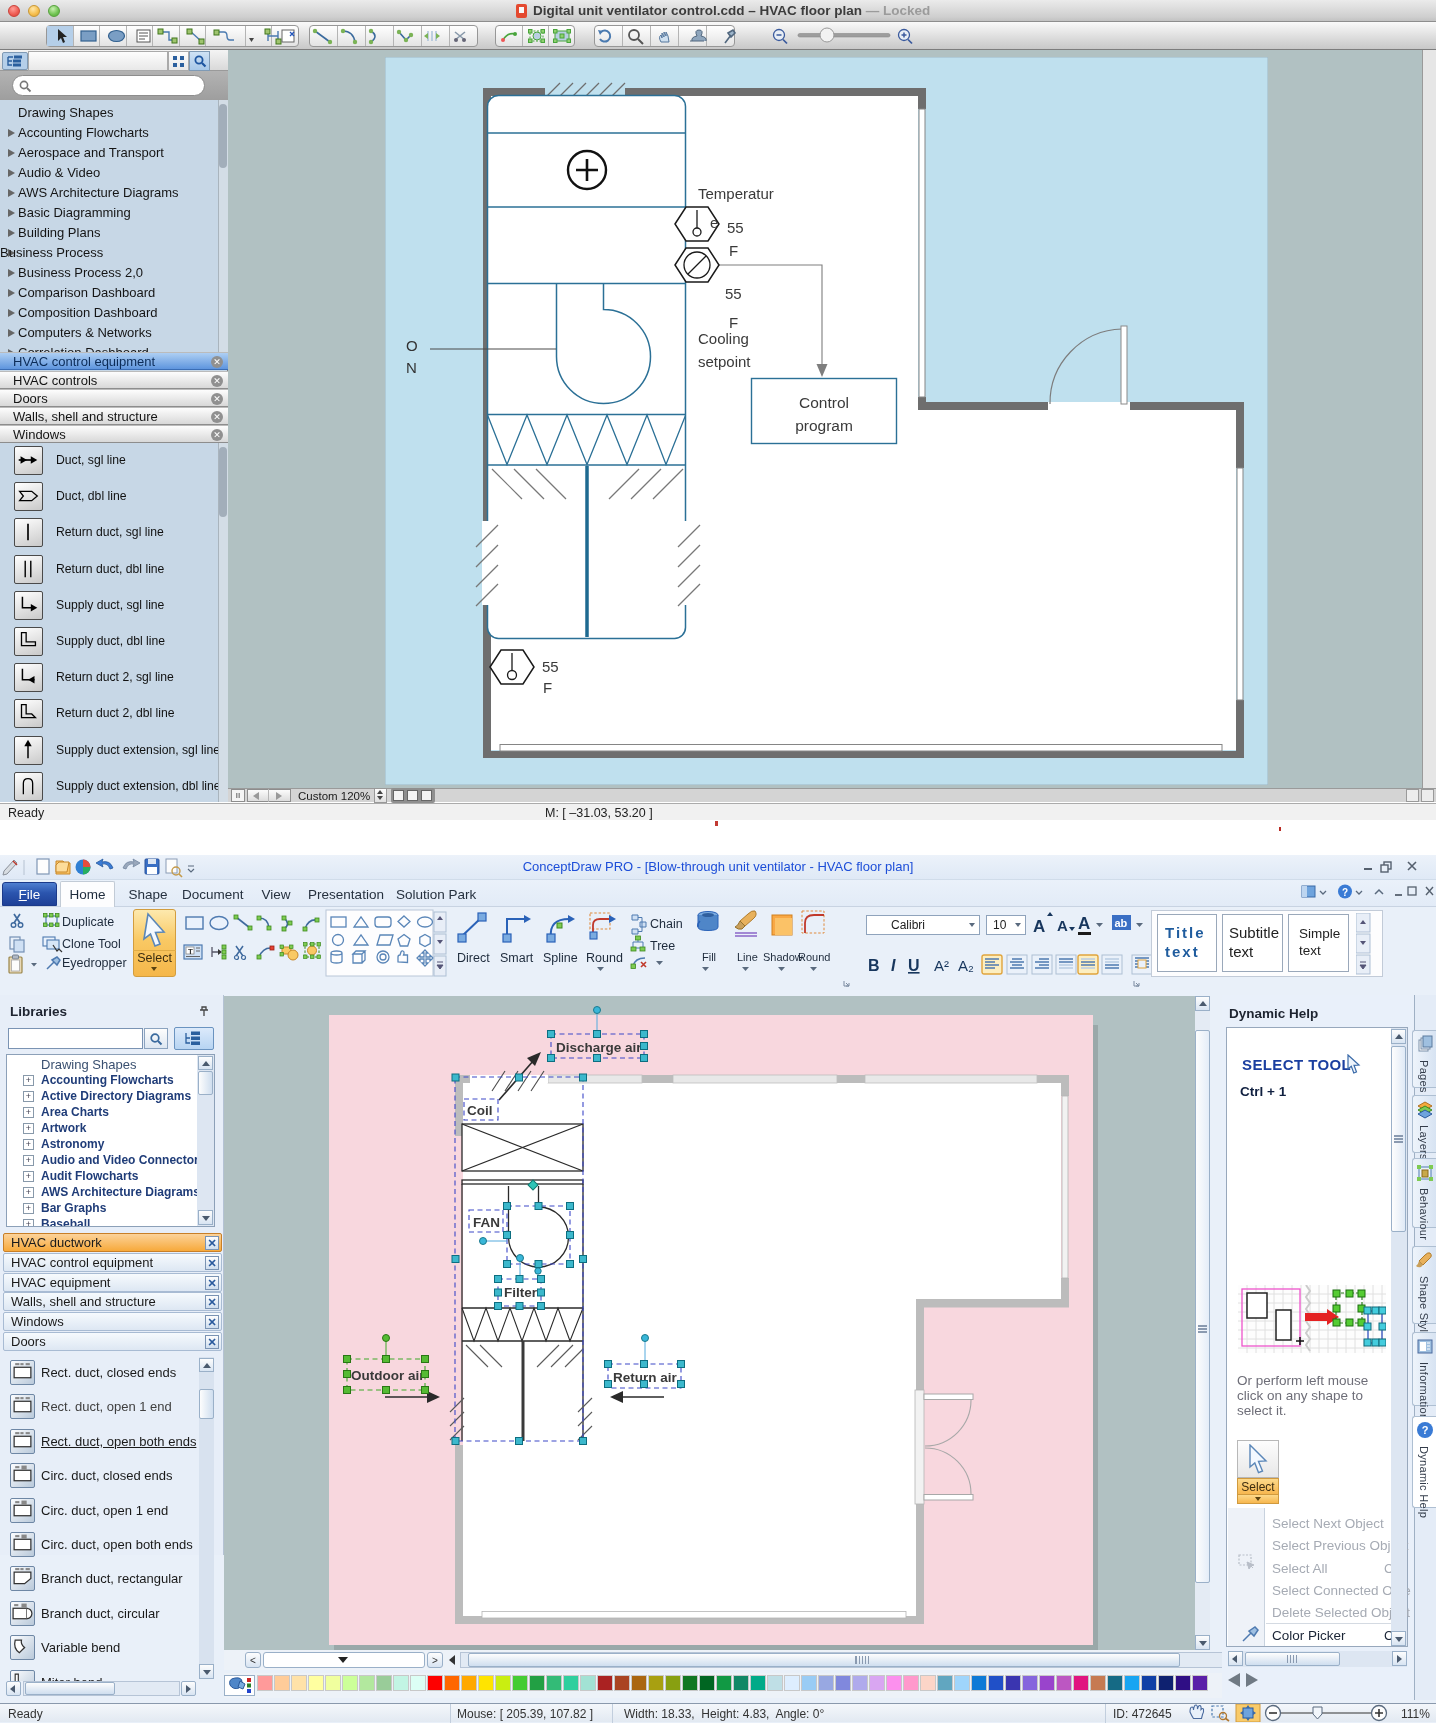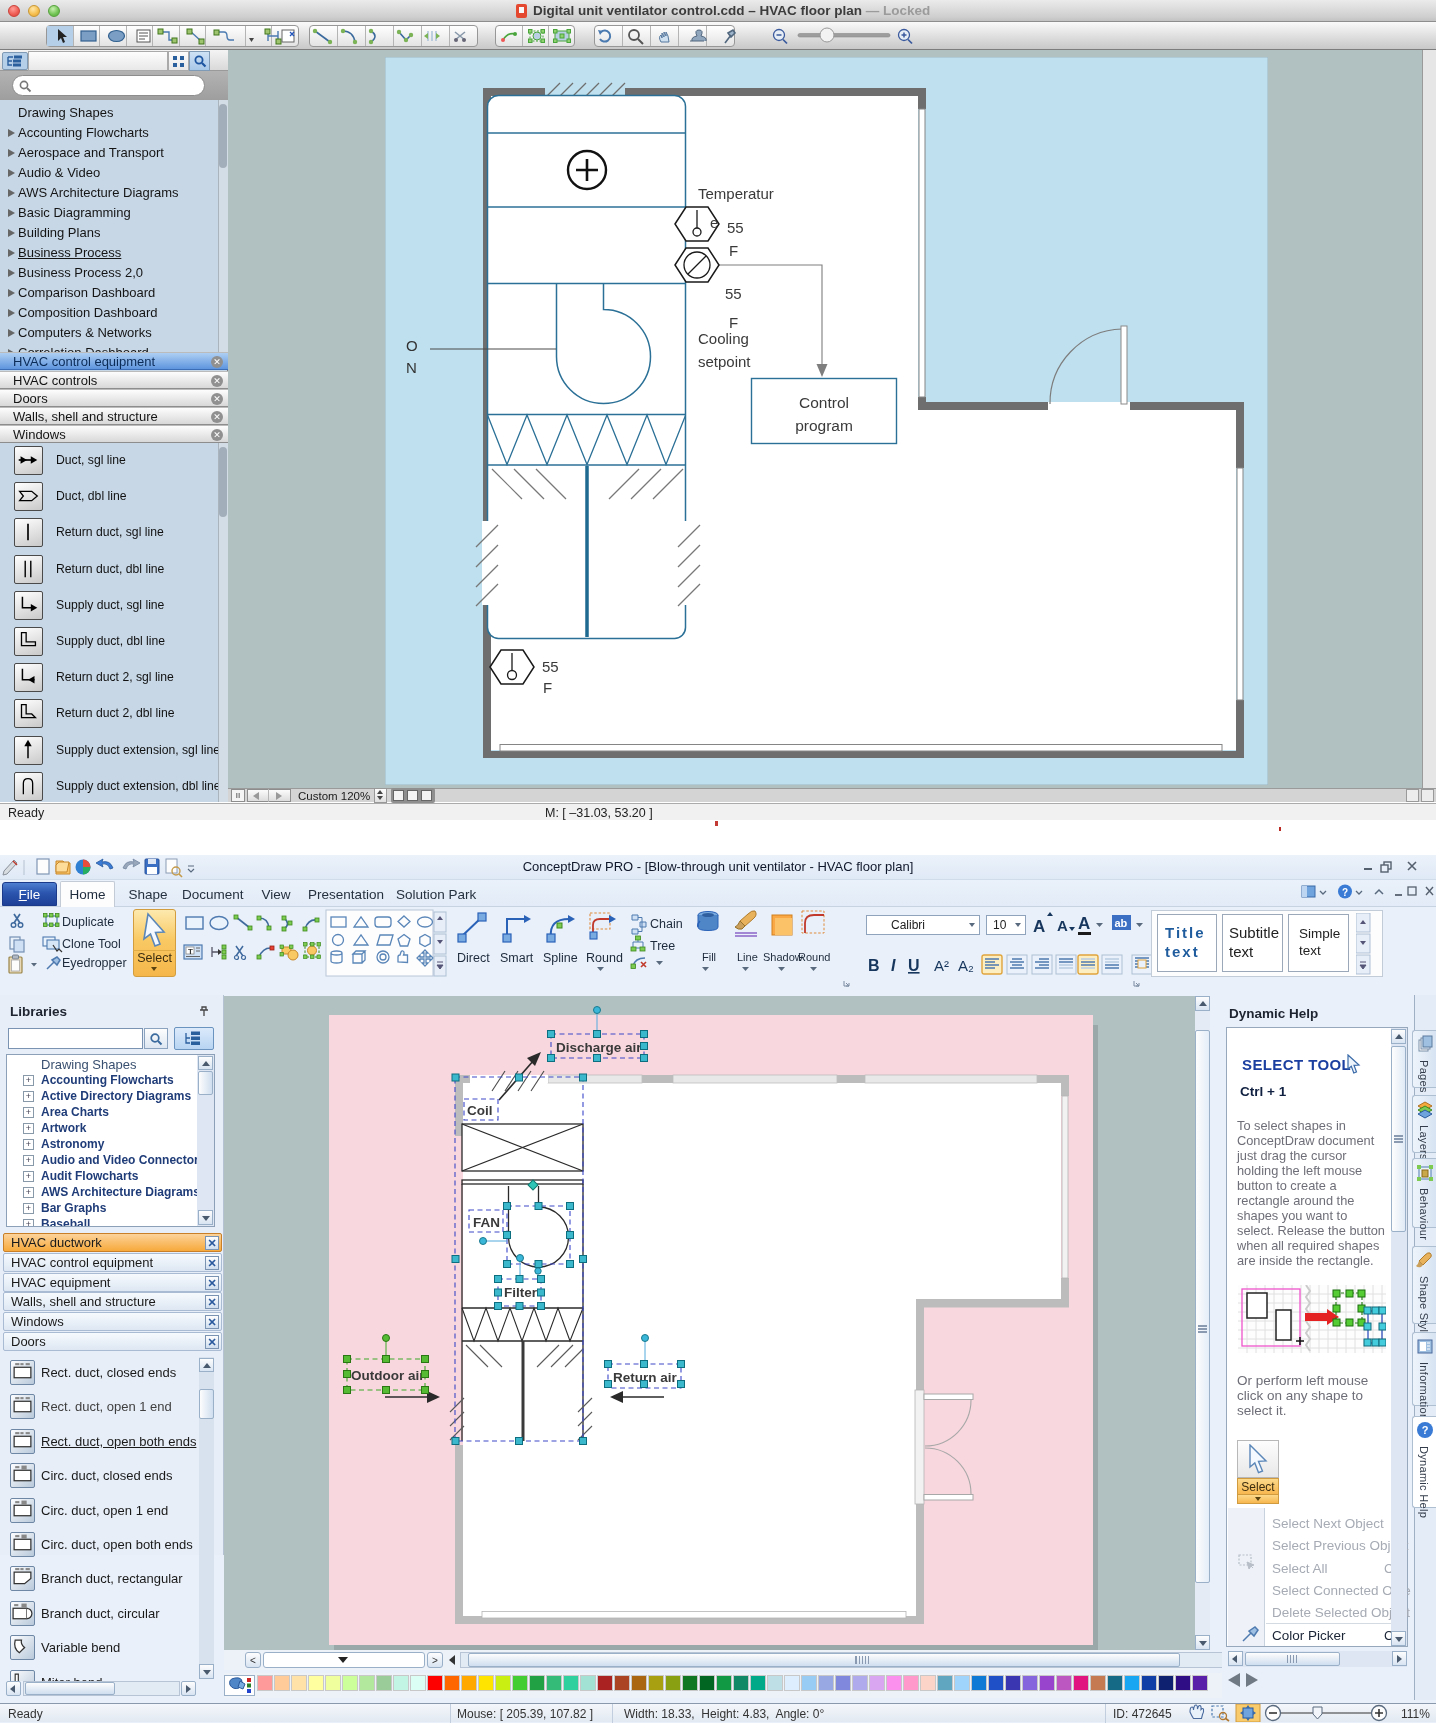--- a/index.html
+++ b/index.html
@@ -215,21 +215,21 @@
         <div class="cat" style="top:103px;left:0;">
           <span class="tri"></span>
           <span style="position:absolute;left:18px;">Basic Diagramming</span>
         </div>
         <div class="cat" style="top:123px;left:0;text-align:center;">
           <span class="tri"></span>
           <span style="position:absolute;left:18px;">Building Plans</span>
         </div>
         <div class="cat" style="top:143px;left:0;">
           <span class="tri"></span>
-          <span style="position:absolute;left:18px;text-decoration:underline;">Business Process</span>
+          <span style="position:absolute;left:0;">Business Process</span>
         </div>
         <div class="cat" style="top:163px;left:0;">
           <span class="tri"></span>
           <span style="position:absolute;left:18px;">Business Process 2,0</span>
         </div>
         <div class="cat" style="top:183px;left:0;">
           <span class="tri"></span>
           <span style="position:absolute;left:18px;">Comparison Dashboard</span>
         </div>
         <div class="cat" style="top:203px;left:0;">
@@ -467,21 +467,21 @@
     <path d="M113,13 q-3,-8 -11,-6 l1,-3 -7,4 7,4 -1,-3 q6,-1 8,5 Z" fill="#3a7bd5" stroke="#2a5a9d" stroke-width="0.8"></path>
     <path d="M123,13 q3,-8 11,-6 l-1,-3 7,4 -7,4 1,-3 q-6,-1 -8,5 Z" fill="#9aa8bc" stroke="#7486a0" stroke-width="0.8"></path>
     <rect x="145" y="4" width="14" height="15" rx="1" fill="#3a6fc4" stroke="#2a549d"></rect>
         <rect x="148" y="4" width="8" height="5" fill="#dce6f4"></rect>
         <rect x="147" y="12" width="10" height="7" fill="#fff"></rect>
     <rect x="166" y="4" width="11" height="14" fill="#fdfdfd" stroke="#8a9cb5"></rect>
         <circle cx="176" cy="16" r="4" fill="none" stroke="#c49a4a" stroke-width="1.4"></circle>
         <path d="M179,19 l3,3" stroke="#c49a4a" stroke-width="1.6"></path>
     <path d="M188,11 h6 M188,14 l3,3 3,-3" fill="none" stroke="#5a6a7e" stroke-width="1.2"></path>
   </svg>
-  <div class="abs" style="left:0;top:4px;width:1436px;text-align:center;font-size:13px;color:#0f172a;">ConceptDraw PRO - [Blow-through unit ventilator - HVAC floor plan]</div>
+  <div class="abs" style="left:0;top:4px;width:1436px;text-align:center;font-size:13px;color:#1d4ed8;">ConceptDraw PRO - [Blow-through unit ventilator - HVAC floor plan]</div>
   <svg class="abs" style="left:1360px;top:4px;" width="76" height="16" viewBox="0 0 76 16">
     <path d="M4,10 h8" stroke="#55606e" stroke-width="2"></path>
     <rect x="24" y="3" width="7" height="7" fill="none" stroke="#55606e" stroke-width="1.4"></rect>
         <rect x="21" y="6" width="7" height="7" fill="#e9f0f9" stroke="#55606e" stroke-width="1.4"></rect>
     <path d="M48,3 l8,8 m0,-8 l-8,8" stroke="#55606e" stroke-width="1.6"></path>
   </svg>
 
   <div class="abs" style="left:0;top:25px;width:1436px;height:27px;background:linear-gradient(#eaf1fa,#e2ebf7);border-bottom:1px solid #c8d3e2;"></div>
   <div class="abs" style="left:2px;top:27px;width:55px;height:24px;background:linear-gradient(#4f7fd0,#2b55ae 45%,#1e4097);border:1px solid #1b3a8a;border-radius:3px 3px 0 0;color:#fff;font-size:13.5px;text-align:center;line-height:23px;"><span style="text-decoration:underline;">F</span>ile</div>
   <div class="abs" style="left:60px;top:26px;width:55px;height:26px;background:#fdfdfe;border:1px solid #c2cbd6;border-bottom:none;border-radius:2px 2px 0 0;font-size:13.5px;color:#1e2b3c;text-align:center;line-height:25px;">Home</div>
@@ -1223,21 +1223,20 @@
   <div class="abs" style="left:1229px;top:151px;font-size:13.5px;font-weight:bold;color:#1e2430;">Dynamic Help</div>
   <svg class="abs" style="left:1420px;top:151px;" width="12" height="14" viewBox="0 0 12 14">
         <path d="M2,5 h8 M6,5 v6 M4,2 h4 v3 h-4 Z" stroke="#444" stroke-width="1.3" fill="none"></path>
       </svg>
   <div class="abs" style="left:1226px;top:172px;width:182px;height:620px;background:#fff;border:1px solid #98a8bc;"></div>
   <div class="abs" style="left:1242px;top:201px;font-size:15px;font-weight:bold;color:#1b3fa0;letter-spacing:0.4px;">SELECT TOOL</div>
   <svg class="abs" style="left:1346px;top:199px;" width="16" height="20" viewBox="0 0 16 20">
         <path d="M2,1 L13,11 L8,11.3 L10.5,18 L7.8,19 L5.3,12.3 L2,15 Z" fill="#eef4fc" stroke="#3a6aa8" stroke-width="1.2"></path>
       </svg>
   <div class="abs" style="left:1240px;top:229px;font-size:13.5px;font-weight:bold;color:#102040;">Ctrl + 1</div>
-  <div class="abs" style="left:1237px;top:263px;width:156px;font-size:12.8px;color:#6e6e78;line-height:15px;white-space:nowrap;">To select shapes in<br>ConceptDraw document<br>just drag the cursor<br>holding the left mouse<br>button to create a<br>rectangle around the<br>shapes you want to<br>select. Release the button<br>when all required shapes<br>are inside the rectangle.</div>
 
   <svg class="abs" style="left:1238px;top:430px;" width="148" height="68" viewBox="0 0 148 68">
     <rect x="0" y="0" width="148" height="68" fill="#fdfdfd"></rect>
     <g stroke="#e0e0e0" stroke-width="1">
           <path d="M0,9 h148 M0,18 h148 M0,27 h148 M0,36 h148 M0,45 h148 M0,54 h148 M0,63 h148"></path>
           <path d="M9,0 v68 M18,0 v68 M27,0 v68 M36,0 v68 M45,0 v68 M54,0 v68 M63,0 v68 M72,0 v68 M81,0 v68 M90,0 v68 M99,0 v68 M108,0 v68 M117,0 v68 M126,0 v68 M135,0 v68 M144,0 v68"></path>
         </g>
     <rect x="4" y="4" width="58" height="57" fill="none" stroke="#ee55cc" stroke-width="1.3"></rect>
     <rect x="9" y="8" width="20" height="25" fill="#fff" stroke="#222" stroke-width="1.5"></rect>
     <rect x="38" y="25" width="15" height="30" fill="#fff" stroke="#222" stroke-width="1.5"></rect>

